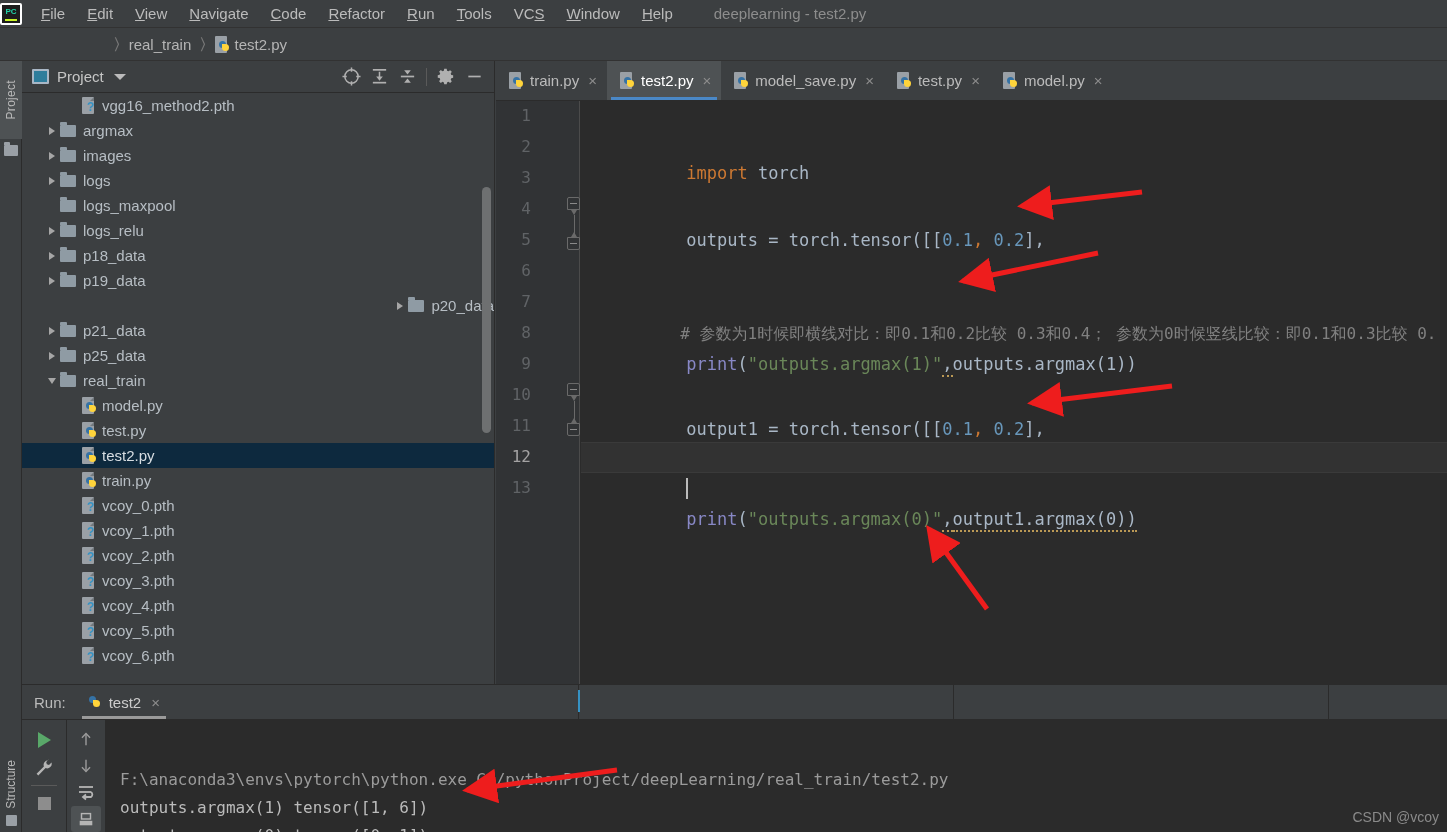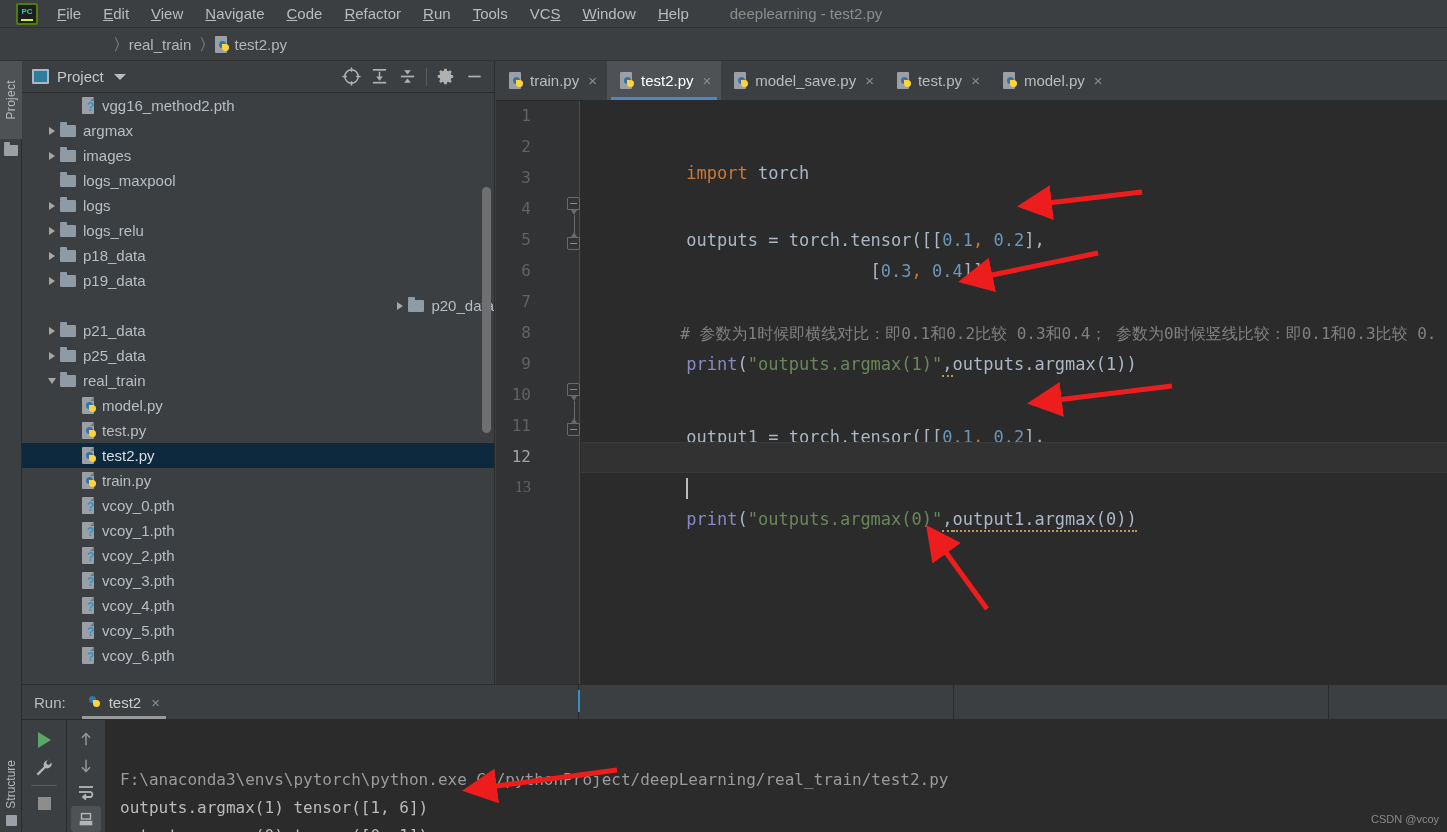--- a/index.html
+++ b/index.html
@@ -20,23 +20,23 @@
 
   
   .menubar {
     position: absolute; left: 0; top: 0;
     width: 1447px; height: 28px;
     background: #3c3f41;
     display: flex; align-items: center;
     border-bottom: 1px solid #323232;
   }
   .pc-logo {
-    width: 22px; height: 22px; margin-left: 16px; margin-right: 8px;
+    width: 22px; height: 22px; margin-left: 0; margin-right: 8px;
     background: #1d1d1d;
-    border: 2px solid #4d7c0f;
+    border: 2px solid #ffffff;
     border-radius: 2px;
     position: relative;
     display: flex; align-items: center; justify-content: center; text-align: center;
   }
   .pc-logo .bar {
     position: absolute; bottom: 2px; left: 3px; right: 3px;
     height: 2px; background: #c9f326;
   }
   .pc-logo .txt {
     font-size: 8px; color: #22d3a8; font-weight: bold;
@@ -432,21 +432,21 @@
     padding: 8px 0 0 14px;
     color: #bbbbbb;
     white-space: pre;
     overflow: hidden;
   }
   .con-line { height: 28px; line-height: 28px; }
   .con-cmd { color: #9b9b9b; }
 
   .watermark {
     position: absolute; right: 8px; bottom: 7px;
-    font-size: 11px; color: #8a8a8a;
+    font-size: 14px; color: #8a8a8a;
     font-family: "Liberation Sans", sans-serif;
   }
 </style>
 </head>
 <body>
 
 <div id="app">
 
   <div class="menubar">
     <div class="pc-logo">
@@ -564,30 +564,30 @@
             <span class="tree-label">argmax</span>
           </div>
           <div class="tree-row" style="padding-left: 22px;">
             <span class="tree-arrow">
               <span class="arrow-right"></span>
             </span>
             <span class="ic-folder"></span>
             <span class="tree-label">images</span>
           </div>
           <div class="tree-row" style="padding-left: 22px;">
-            <span class="tree-arrow"></span>
-            <span class="ic-folder"></span>
-            <span class="tree-label">logs_maxpool</span>
-          </div>
-          <div class="tree-row" style="padding-left: 22px;">
             <span class="tree-arrow">
               <span class="arrow-right"></span>
             </span>
             <span class="ic-folder"></span>
             <span class="tree-label">logs</span>
+          </div>
+          <div class="tree-row" style="padding-left: 22px;">
+            <span class="tree-arrow"></span>
+            <span class="ic-folder"></span>
+            <span class="tree-label">logs_maxpool</span>
           </div>
           <div class="tree-row" style="padding-left: 22px;">
             <span class="tree-arrow">
               <span class="arrow-right"></span>
             </span>
             <span class="ic-folder"></span>
             <span class="tree-label">logs_relu</span>
           </div>
           <div class="tree-row" style="padding-left: 22px;">
             <span class="tree-arrow">
@@ -787,21 +787,21 @@
             <div class="ln" style="top: 67px;">3</div>
             <div class="ln" style="top: 98px;">4</div>
             <div class="ln" style="top: 129px;">5</div>
             <div class="ln" style="top: 160px;">6</div>
             <div class="ln" style="top: 191px;">7</div>
             <div class="ln" style="top: 222px;">8</div>
             <div class="ln" style="top: 253px;">9</div>
             <div class="ln" style="top: 284px;">10</div>
             <div class="ln" style="top: 315px;">11</div>
             <div class="ln cur" style="top: 346px;">12</div>
-            <div class="ln" style="top: 377px; font-family: Liberation Serif, serif;">13</div>
+            <div class="ln" style="top: 377px;">13</div>
           </div>
 
         <div class="fold start" style="top:96px;">
             <div class="hex"></div>
             <div class="tip"></div>
           </div>
         <div class="fold-line" style="top:114px;height:22px;"></div>
         <div class="fold end" style="top:136px;">
             <div class="tip"></div>
             <div class="hex"></div>
@@ -820,33 +820,30 @@
       <div class="code-lines">
         
         <div class="cline" style="top:26px;">
           <span class="k-kw">import</span><span class="k-id"> torch</span>
         </div>
         
         <div class="cline" style="top:93px;">
           <span class="k-id">outputs</span><span class="k-punct"> = </span><span class="k-id">torch.tensor([[</span><span class="k-num">0.1</span><span class="k-comma">, </span><span class="k-num">0.2</span><span class="k-punct">],</span>
         </div>
         
-        <div class="cline" style="top:124px;">
-          <span style="color:transparent;">                  </span><span class="k-punct">[</span><span class="k-num">0.3</span><span class="k-comma">, </span><span class="k-num">0.4</span><span class="k-punct">]])</span>
-        </div>
         
         <div class="cline" style="top:186px; font-size:16px;">
           <span class="k-com"># 参数为1时候即横线对比：即0.1和0.2比较 0.3和0.4； 参数为0时候竖线比较：即0.1和0.3比较 0.</span>
         </div>
         
         <div class="cline" style="top:217px;">
           <span class="k-fn">print</span><span class="k-punct">(</span><span class="k-str">"outputs.argmax(1)"</span><span class="k-punct squig">,</span><span class="k-id">outputs.argmax(1))</span>
         </div>
         
-        <div class="cline" style="top:290px;">
+        <div class="cline" style="top:282px;">
           <span class="k-id">output1</span><span class="k-punct"> = </span><span class="k-id">torch.tensor([[</span><span class="k-num">0.1</span><span class="k-comma">, </span><span class="k-num">0.2</span><span class="k-punct">],</span>
         </div>
         
         <div class="cline" style="top:310px;">
           <span style="color:transparent;">                  </span><span class="k-punct">[</span><span class="k-num">0.05</span><span class="k-comma">, </span><span class="k-num">0.4</span><span class="k-punct">]])</span>
         </div>
         
         <div class="cline caret-line" style="top:341px;">
           <span class="caret"></span>
         </div>

